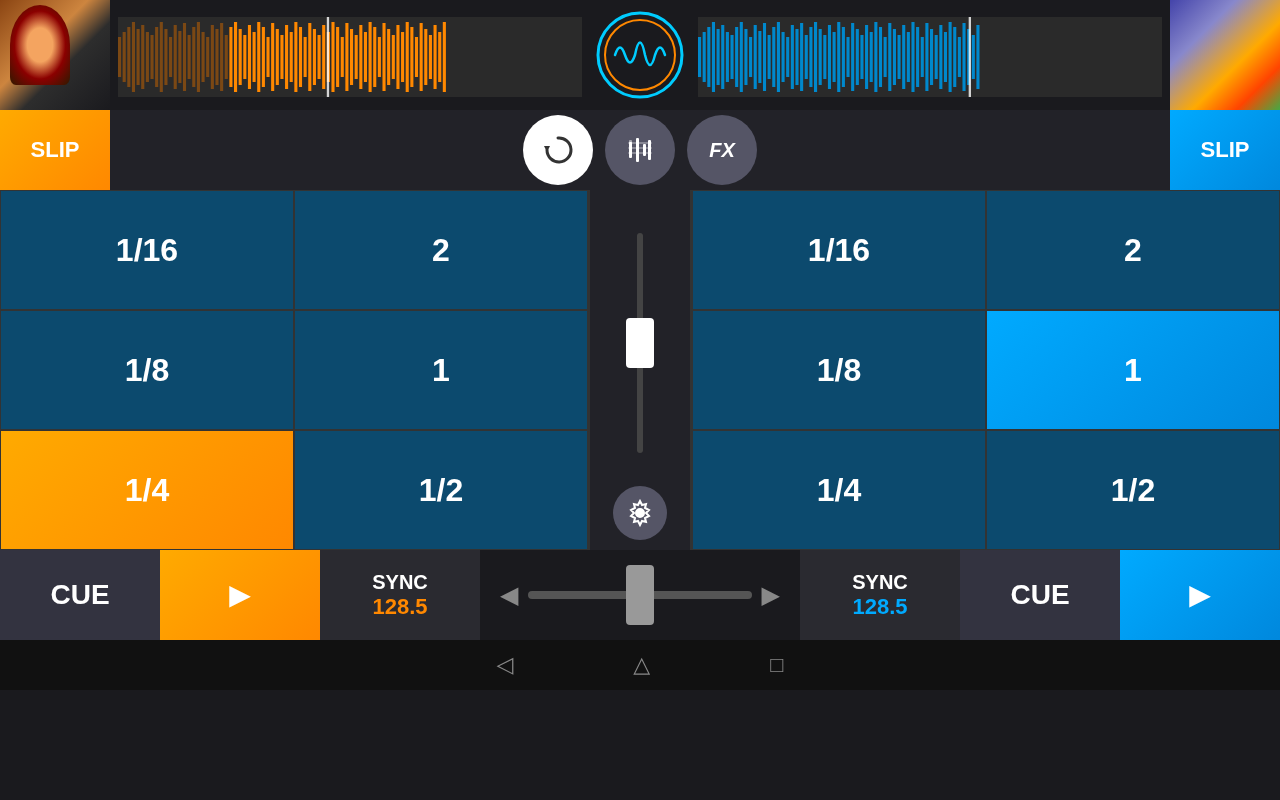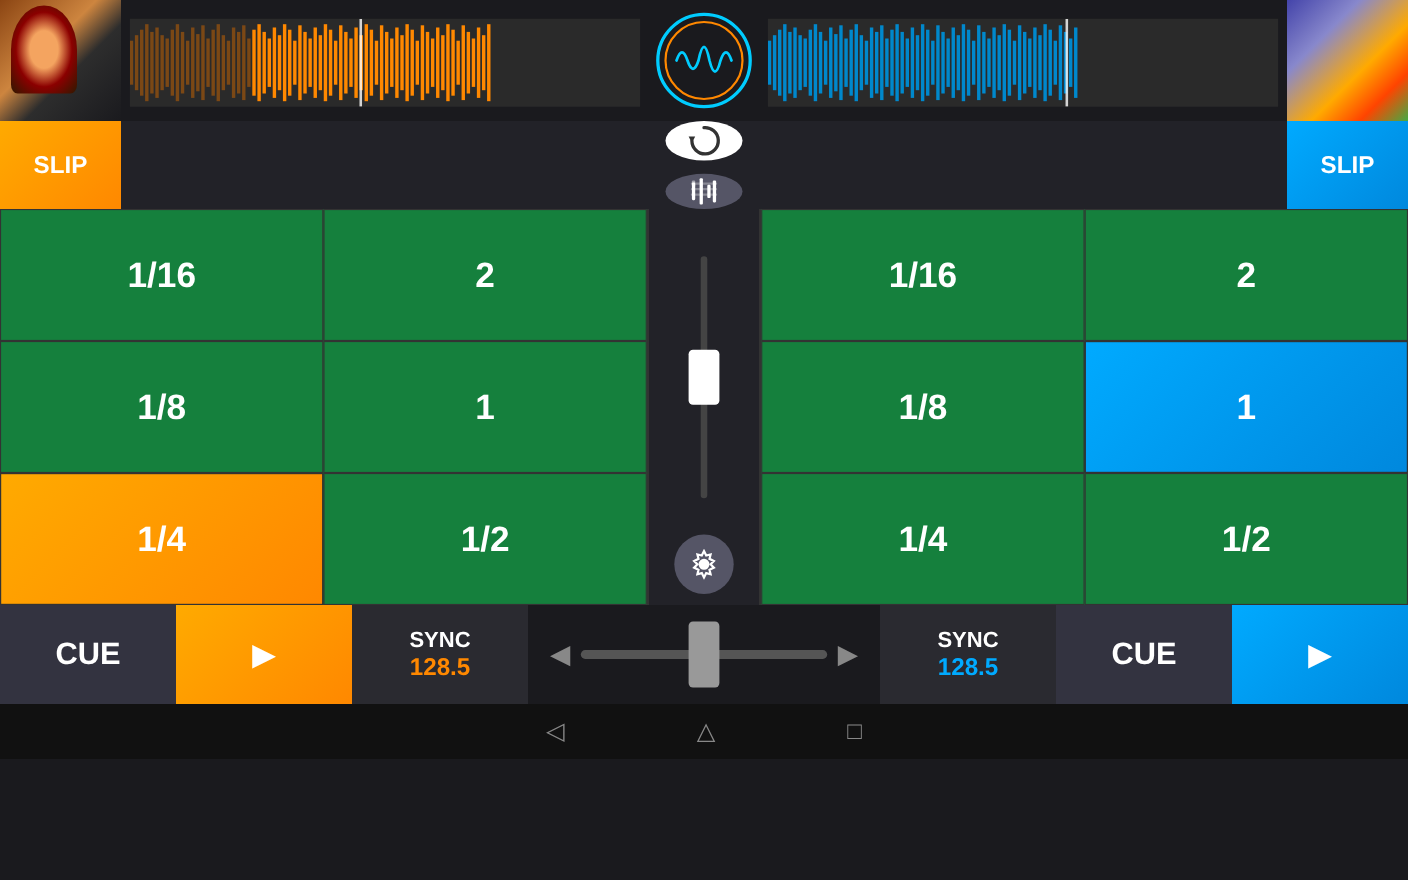--- a/index.html
+++ b/index.html
@@ -111,21 +111,20 @@
 
     
     #controls-bar {
       display: flex;
       align-items: center;
       justify-content: center;
       height: 80px;
       background: #222228;
       gap: 12px;
       position: relative;
-      flex-direction: column;
     }
     .slip-btn-left {
       position: absolute;
       left: 0;
       width: 110px;
       height: 80px;
       background: linear-gradient(135deg, #ffaa00, #ff8800);
       color: white;
       font-size: 22px;
       font-weight: bold;
@@ -200,21 +199,21 @@
     }
     .loop-cell {
       display: flex;
       align-items: center;
       justify-content: center;
       font-size: 32px;
       font-weight: bold;
       color: white;
       border: 1px solid #333;
       cursor: pointer;
-      background: #15803d;
+      background: #0c4a6e;
     }
     .loop-cell-active-orange {
       background: linear-gradient(135deg, #ffaa00, #ff8800) !important;
     }
     .loop-cell-active-blue {
       background: linear-gradient(135deg, #00aaff, #0088dd) !important;
     }
 
     
     .center-column {
@@ -581,20 +580,21 @@
       <rect x="12" y="4" width="3" height="24" fill="white" rx="1"></rect>
       <rect x="19" y="10" width="3" height="12" fill="white" rx="1"></rect>
       <rect x="24" y="6" width="3" height="20" fill="white" rx="1"></rect>
 
       <rect x="4" y="13" width="24" height="2" fill="white" rx="1" opacity="0.3"></rect>
       <rect x="4" y="8" width="24" height="2" fill="white" rx="1" opacity="0.3"></rect>
       <rect x="4" y="18" width="24" height="2" fill="white" rx="1" opacity="0.3"></rect>
     </svg>
   </button>
 
+  <button class="ctrl-btn ctrl-btn-fx">FX</button>
 
   <button class="slip-btn-right">SLIP</button>
 </div>
 
 <div id="loop-area">
 
   <div class="loop-grid-left">
     <div class="loop-cell">1/16</div>
     <div class="loop-cell">2</div>
     <div class="loop-cell">1/8</div>

